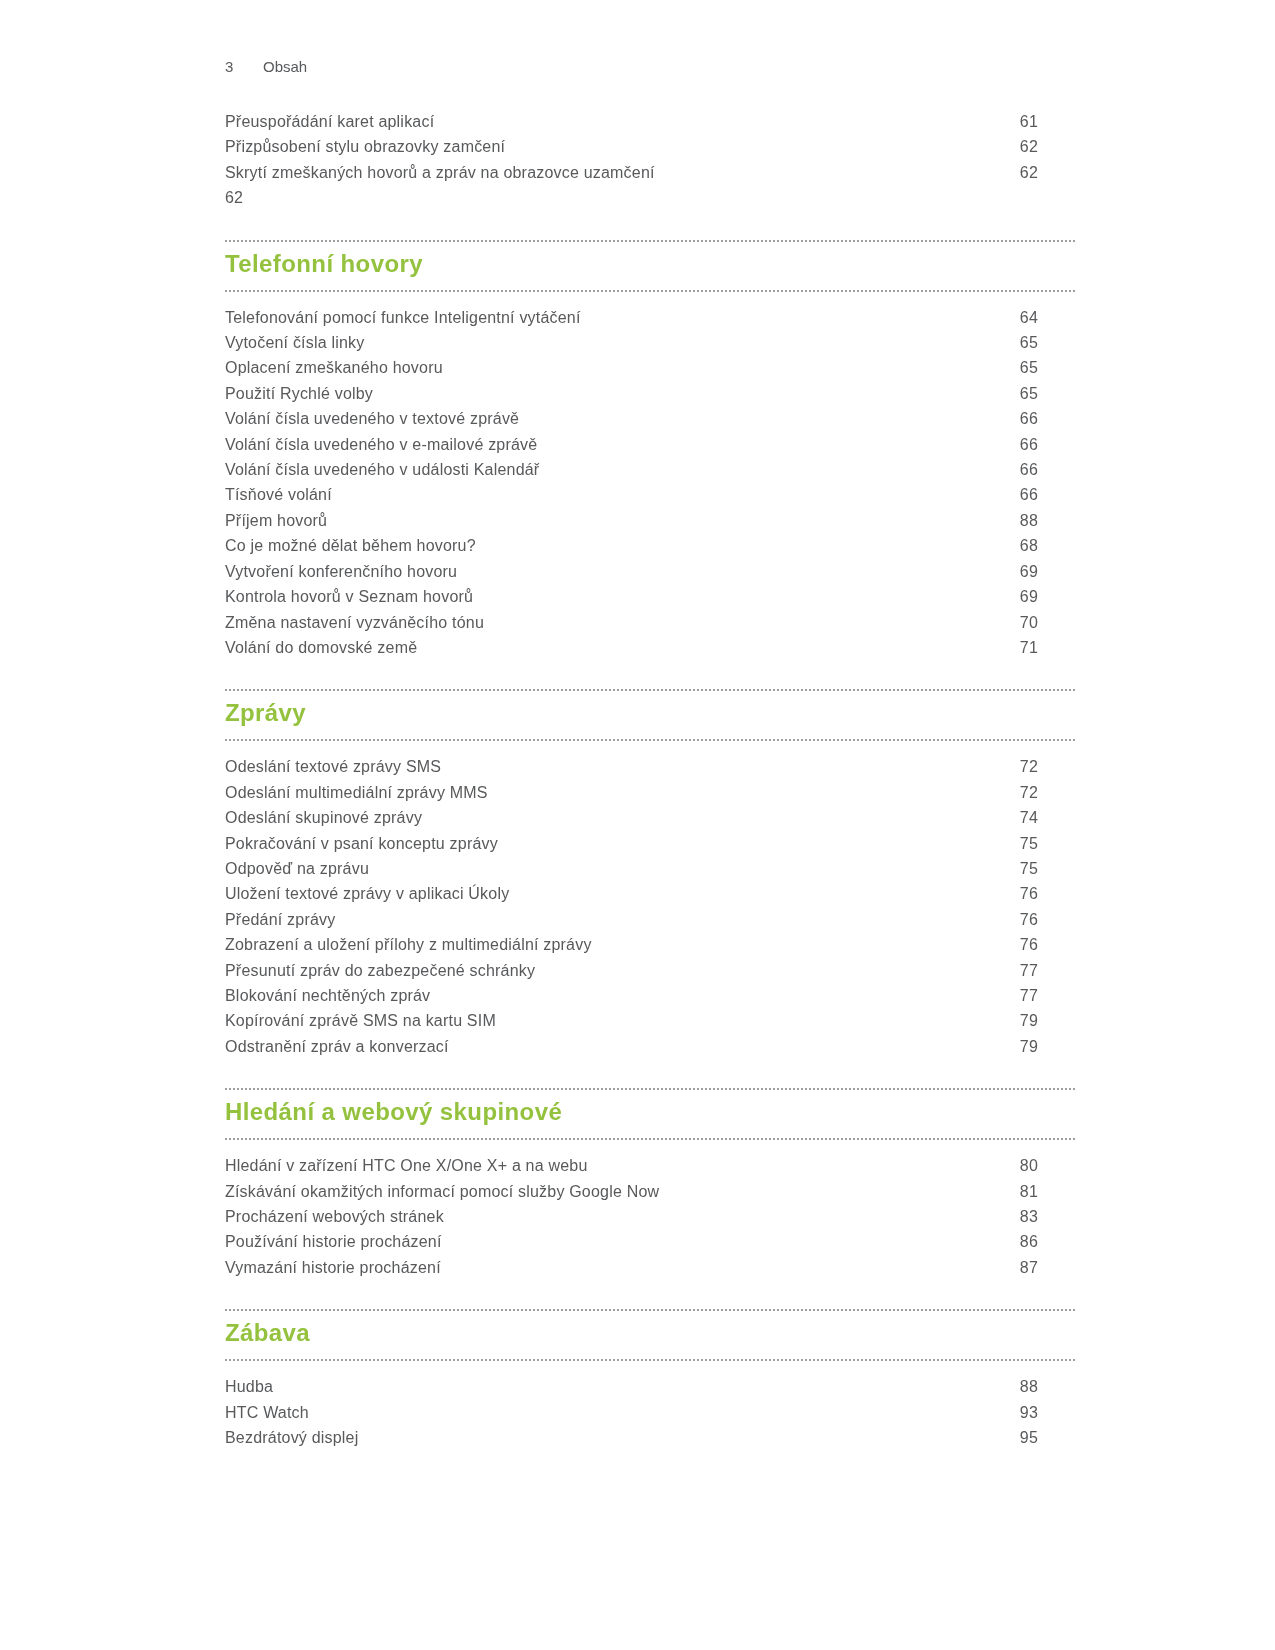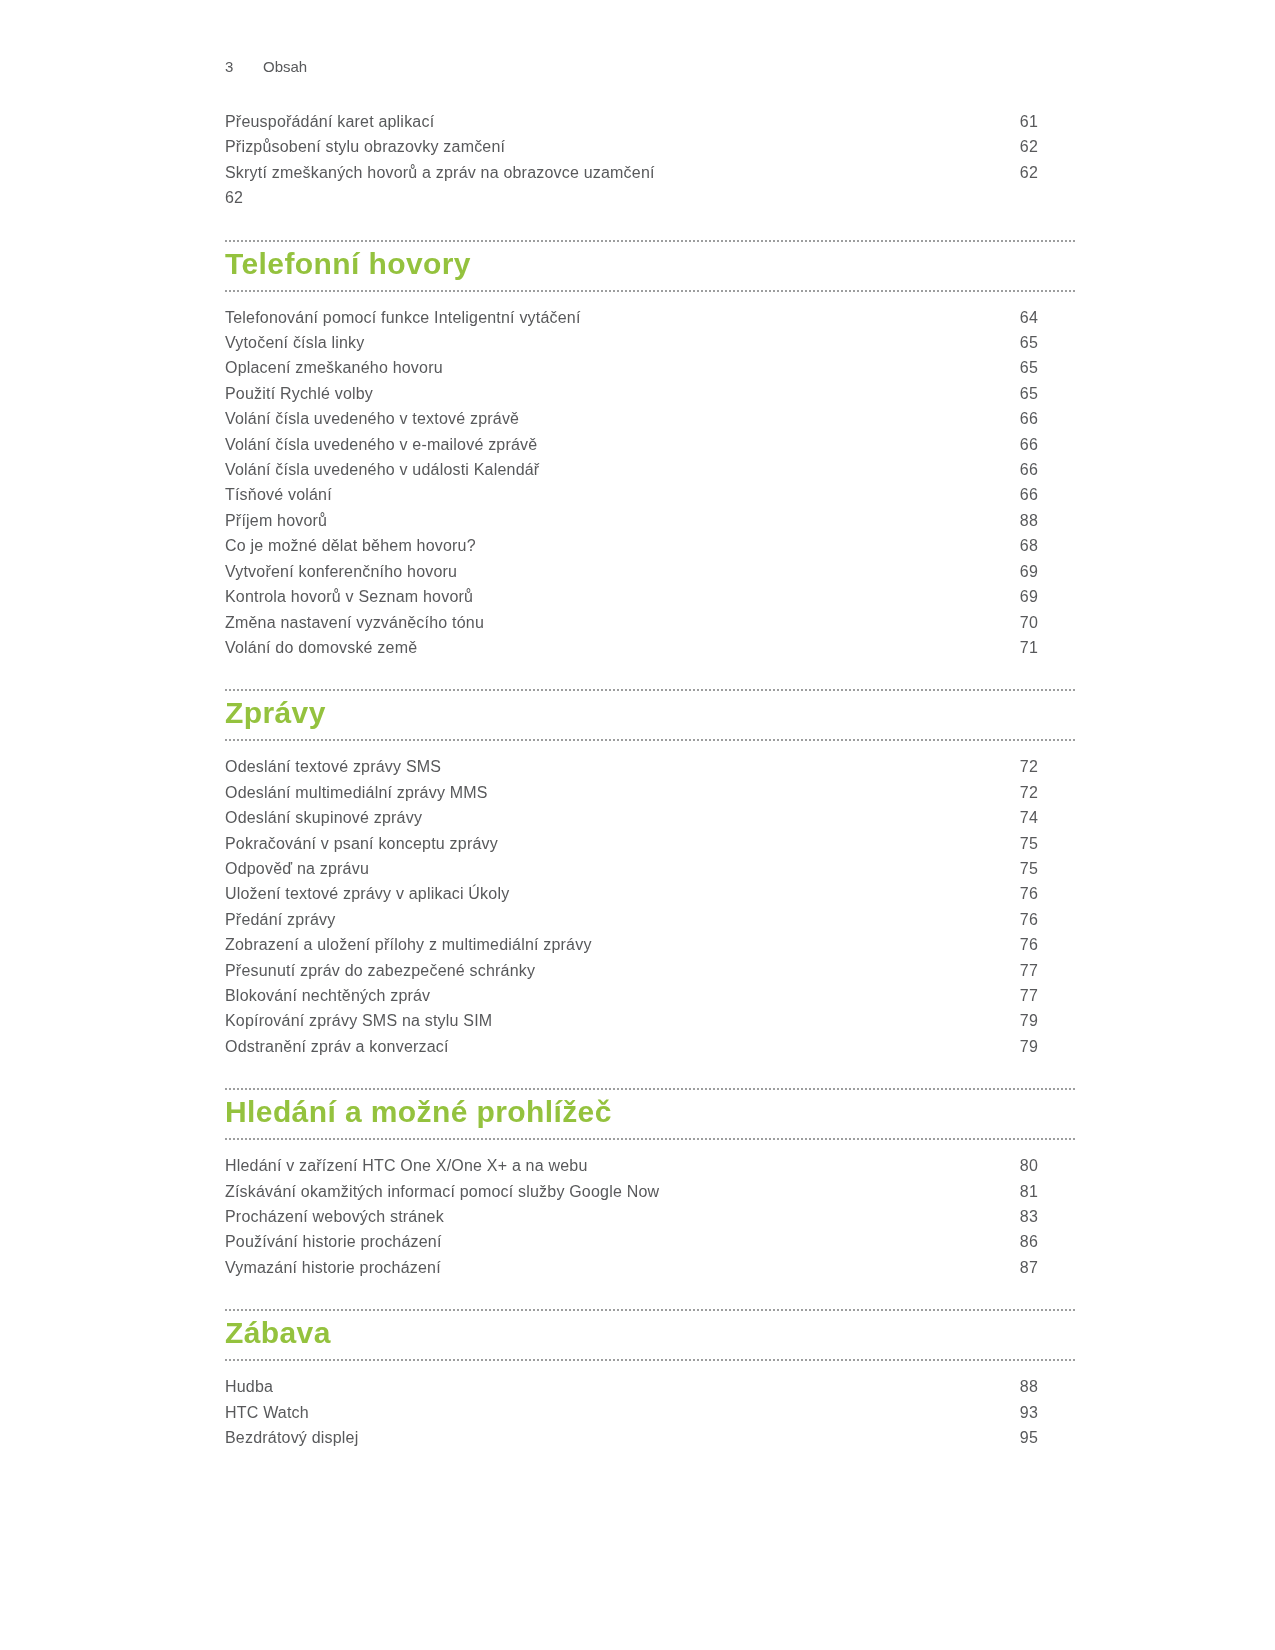--- a/index.html
+++ b/index.html
@@ -54,21 +54,21 @@
   }
   .section-heading {
     margin-top: 29px;
     margin-bottom: 13px;
     border-top: 2px dotted #9d9e9f;
     border-bottom: 2px dotted #9d9e9f;
     padding: 5px 0 9px 0;
   }
   .section-heading h2 {
     margin: 0;
-    font-size: 30px;
+    font-size: 24px;
     line-height: 34px;
     font-weight: 700;
     letter-spacing: 0.4px;
     color: #94c23e;
   }
 </style>
 </head>
 <body>
 
 <div class="page">
@@ -193,30 +193,30 @@
         </div>
         <div class="toc-row">
           <span class="toc-label">Přesunutí zpráv do zabezpečené schránky</span>
           <span class="toc-page">77</span>
         </div>
         <div class="toc-row">
           <span class="toc-label">Blokování nechtěných zpráv</span>
           <span class="toc-page">77</span>
         </div>
         <div class="toc-row">
-          <span class="toc-label">Kopírování zprávy SMS na stylu SIM</span>
+          <span class="toc-label">Kopírování zprávě SMS na kartu SIM</span>
           <span class="toc-page">79</span>
         </div>
         <div class="toc-row">
           <span class="toc-label">Odstranění zpráv a konverzací</span>
           <span class="toc-page">79</span>
         </div>
       </div>
       <div class="section-heading">
-        <h2>Hledání a možné prohlížeč</h2>
+        <h2>Hledání a webový skupinové</h2>
       </div>
       <div class="toc-list">
         <div class="toc-row">
           <span class="toc-label">Hledání v zařízení HTC One X/One X+ a na webu</span>
           <span class="toc-page">80</span>
         </div>
         <div class="toc-row">
           <span class="toc-label">Získávání okamžitých informací pomocí služby Google Now</span>
           <span class="toc-page">81</span>
         </div>

